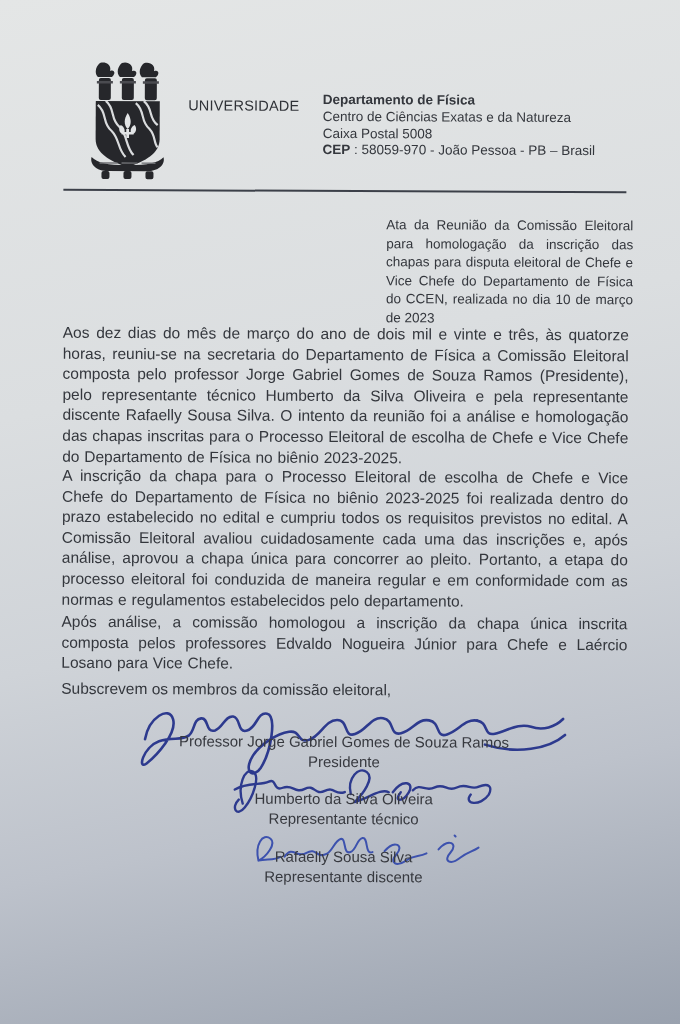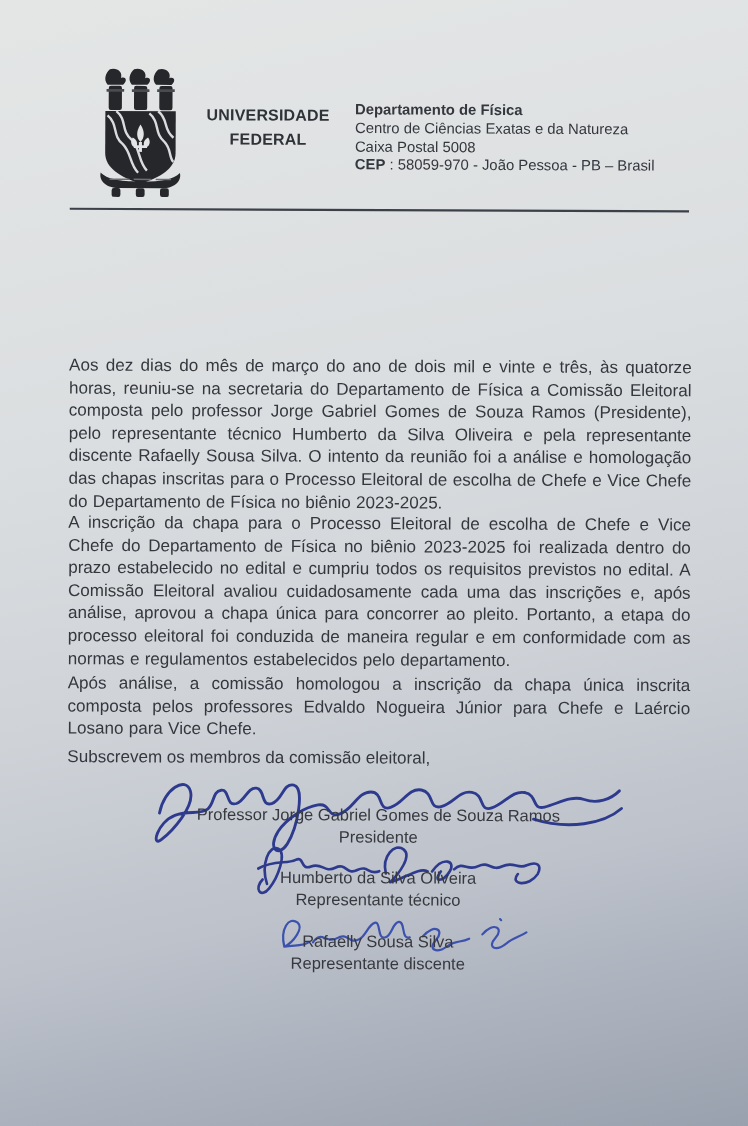--- a/index.html
+++ b/index.html
@@ -9,21 +9,21 @@
     overflow:hidden;
     background:linear-gradient(168deg,#e4e6e6 0%,#dbdee0 36%,#cfd3d8 58%,#bdc2cb 76%,#99a1ae 100%);
     font-family:"Liberation Sans",sans-serif;
     color:#34373d;
   }
   .content{position:absolute;inset:0;transform:rotate(0.25deg);}
   
   .logo{position:absolute;left:86px;top:62px;width:80px;height:124px;}
   .univ{
     position:absolute;left:166px;top:96px;width:152px;
-    font-size:14.5px;font-weight:bold;line-height:21.5px;text-align:center;
+    font-size:14.5px;font-weight:normal;line-height:21.5px;text-align:center;
     letter-spacing:0.2px;color:#2f3237;
   }
   .dept{
     position:absolute;left:321px;top:92px;width:300px;
     font-size:13.5px;line-height:16.8px;color:#34373d;
   }
   .dept .b{font-weight:bold;}
   .rule{
     position:absolute;left:62px;top:190px;width:563px;height:0;
     border-top:2px solid #3c4049;
@@ -103,32 +103,32 @@
         <rect x="34" y="71" width="12" height="2.4"></rect>
       </g>
 
       <g stroke="#6d6f73" stroke-width="1.4">
         <path d="M12 102 H30 M34 102 H50 M54 102 H68"></path>
       </g>
     </svg>
 
     <div class="univ">
       <div>UNIVERSIDADE</div>
-      <div>FEDERAL</div>
     </div>
 
     <div class="dept">
       <div class="b">Departamento de Física</div>
       <div>Centro de Ciências Exatas e da Natureza</div>
       <div>Caixa Postal 5008</div>
       <div><span class="b">CEP</span><span> : 58059-970 - João Pessoa - PB – Brasil</span></div>
     </div>
 
     <div class="rule"></div>
 
+    <div class="title">Ata da Reunião da Comissão Eleitoral para homologação da inscrição das chapas para disputa eleitoral de Chefe e Vice Chefe do Departamento de Física do CCEN, realizada no dia 10 de março de 2023</div>
 
     <div class="para p1">Aos dez dias do mês de março do ano de dois mil e vinte e três, às quatorze horas, reuniu-se na secretaria do Departamento de Física a Comissão Eleitoral composta pelo professor Jorge Gabriel Gomes de Souza Ramos (Presidente), pelo representante técnico Humberto da Silva Oliveira e pela representante discente Rafaelly Sousa Silva. O intento da reunião foi a análise e homologação das chapas inscritas para o Processo Eleitoral de escolha de Chefe e Vice Chefe do Departamento de Física no biênio 2023-2025.</div>
     <div class="para p2">A inscrição da chapa para o Processo Eleitoral de escolha de Chefe e Vice Chefe do Departamento de Física no biênio 2023-2025 foi realizada dentro do prazo estabelecido no edital e cumpriu todos os requisitos previstos no edital. A Comissão Eleitoral avaliou cuidadosamente cada uma das inscrições e, após análise, aprovou a chapa única para concorrer ao pleito. Portanto, a etapa do processo eleitoral foi conduzida de maneira regular e em conformidade com as normas e regulamentos estabelecidos pelo departamento.</div>
     <div class="para p3">Após análise, a comissão homologou a inscrição da chapa única inscrita composta pelos professores Edvaldo Nogueira Júnior para Chefe e Laércio Losano para Vice Chefe.</div>
 
     <div class="closing">Subscrevem os membros da comissão eleitoral,</div>
 
     <svg class="scrawl s1" width="440" height="86" viewBox="0 0 440 86" xmlns="http://www.w3.org/2000/svg">
       <g stroke="#2d3a8e" stroke-width="2.6">
         <path d="M16,48 C20,26 40,14 44,28 C48,42 28,64 18,72 C8,80 14,56 30,50 C44,45 52,50 60,44 C66,39 64,28 72,27 C80,26 76,42 86,39 C94,36 96,24 104,25 C112,26 108,42 118,39 C128,36 128,20 138,22 C148,24 142,60 132,76 C124,88 114,80 124,64 C132,52 148,42 160,40 C172,38 168,52 180,48 C192,44 196,28 208,28 C220,28 214,46 226,42 C238,38 242,24 254,26 C266,28 260,44 272,41 C284,38 288,26 300,28 C312,30 306,46 318,42 C330,38 336,26 348,28"></path>

